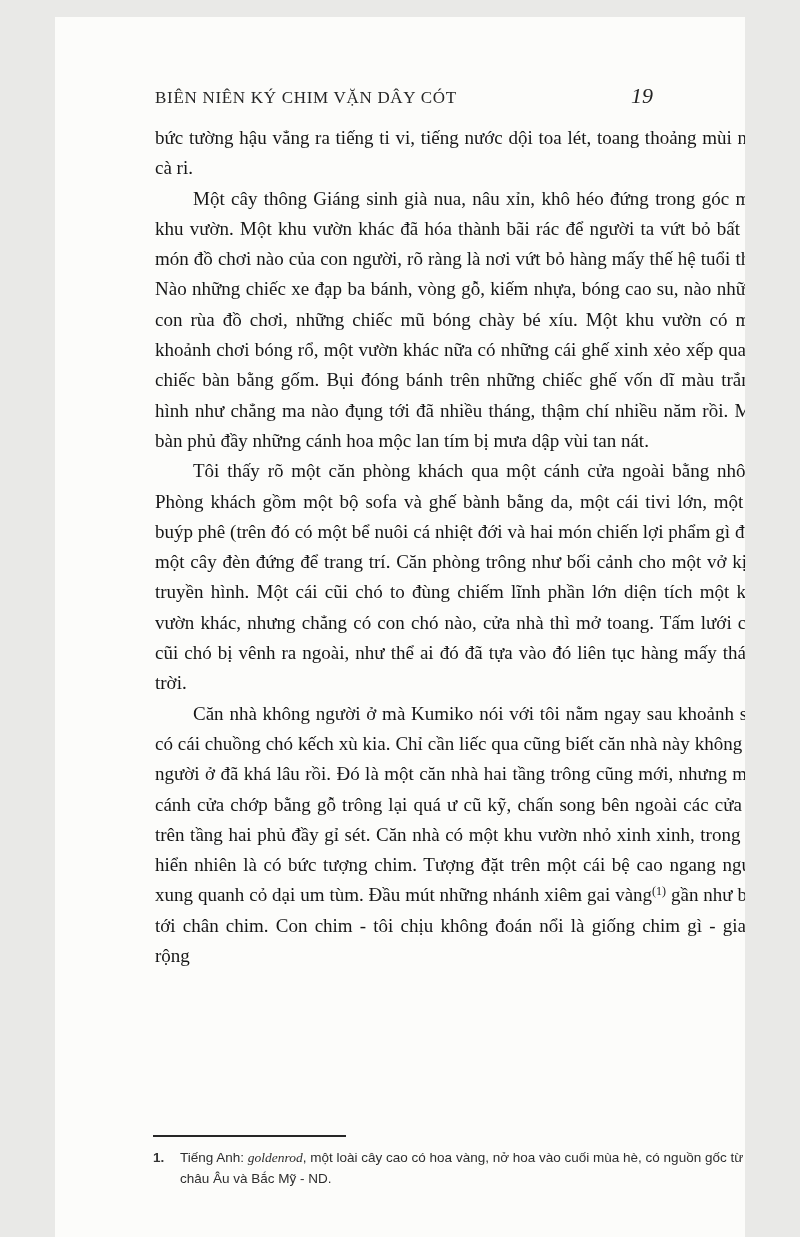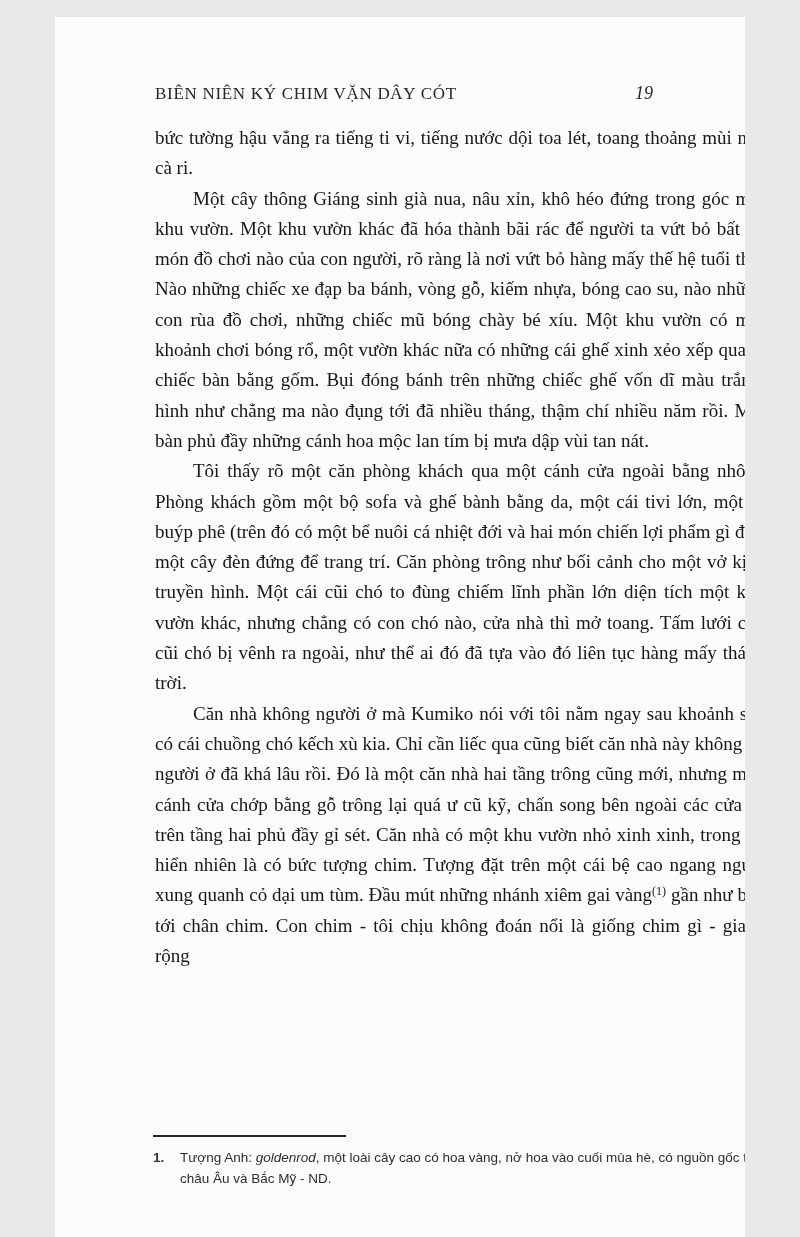--- a/index.html
+++ b/index.html
@@ -29,21 +29,21 @@
     align-items: baseline;
   }
   .running-title {
     font-size: 17px;
     letter-spacing: 0.7px;
     color: #262626;
     white-space: nowrap;
   }
   .page-number {
     font-style: italic;
-    font-size: 18px;
+    font-size: 22px;
     color: #242424;
   }
   
   .body-text {
     position: absolute;
     top: 106px;
     left: 100px;
     width: 610px;
     font-size: 19px;
     line-height: 30.3px;
@@ -87,20 +87,21 @@
   .fn-num {
     flex: 0 0 27px;
     font-weight: bold;
     color: #333;
   }
   .fn-body {
     flex: 1;
   }
   .fn-italic {
     font-style: italic;
+    font-family: Liberation Serif, serif;
   }
 </style>
 </head>
 <body>
 
 <div class="page">
 
   <div class="running-header">
     <span class="running-title">BIÊN NIÊN KÝ CHIM VẶN DÂY CÓT</span>
     <span class="page-number">19</span>
@@ -110,17 +111,17 @@
     <p>bức tường hậu vẳng ra tiếng ti vi, tiếng nước dội toa lét, toang thoảng mùi nấu cà ri.</p>
     <p class="indent">Một cây thông Giáng sinh già nua, nâu xỉn, khô héo đứng trong góc một khu vườn. Một khu vườn khác đã hóa thành bãi rác để người ta vứt bỏ bất cứ món đồ chơi nào của con người, rõ ràng là nơi vứt bỏ hàng mấy thế hệ tuổi thơ. Nào những chiếc xe đạp ba bánh, vòng gỗ, kiếm nhựa, bóng cao su, nào những con rùa đồ chơi, những chiếc mũ bóng chày bé xíu. Một khu vườn có một khoảnh chơi bóng rổ, một vườn khác nữa có những cái ghế xinh xẻo xếp quanh chiếc bàn bằng gốm. Bụi đóng bánh trên những chiếc ghế vốn dĩ màu trắng, hình như chẳng ma nào đụng tới đã nhiều tháng, thậm chí nhiều năm rồi. Mặt bàn phủ đầy những cánh hoa mộc lan tím bị mưa dập vùi tan nát.</p>
     <p class="indent">Tôi thấy rõ một căn phòng khách qua một cánh cửa ngoài bằng nhôm. Phòng khách gồm một bộ sofa và ghế bành bằng da, một cái tivi lớn, một tủ buýp phê (trên đó có một bể nuôi cá nhiệt đới và hai món chiến lợi phẩm gì đó), một cây đèn đứng để trang trí. Căn phòng trông như bối cảnh cho một vở kịch truyền hình. Một cái cũi chó to đùng chiếm lĩnh phần lớn diện tích một khu vườn khác, nhưng chẳng có con chó nào, cửa nhà thì mở toang. Tấm lưới cửa cũi chó bị vênh ra ngoài, như thể ai đó đã tựa vào đó liên tục hàng mấy tháng trời.</p>
     <p class="indent"><span>Căn nhà không người ở mà Kumiko nói với tôi nằm ngay sau khoảnh sân có cái chuồng chó kếch xù kia. Chỉ cần liếc qua cũng biết căn nhà này không có người ở đã khá lâu rồi. Đó là một căn nhà hai tầng trông cũng mới, nhưng mấy cánh cửa chớp bằng gỗ trông lại quá ư cũ kỹ, chấn song bên ngoài các cửa sổ trên tầng hai phủ đầy gỉ sét. Căn nhà có một khu vườn nhỏ xinh xinh, trong đó hiển nhiên là có bức tượng chim. Tượng đặt trên một cái bệ cao ngang ngực, xung quanh cỏ dại um tùm. Đầu mút những nhánh xiêm gai vàng</span><sup class="fn-ref">(1)</sup><span> gần như bén tới chân chim. Con chim - tôi chịu không đoán nổi là giống chim gì - giang rộng</span></p>
   </div>
 
   <div class="footnote">
     <div class="footnote-rule"></div>
     <div class="footnote-item">
       <span class="fn-num">1.</span>
-      <span class="fn-body"><span>Tượng Anh: </span><span class="fn-italic">goldenrod</span><span>, một loài cây cao có hoa vàng, nở hoa vào cuối mùa hè, có nguồn gốc từ châu Âu và Bắc Mỹ - ND.</span></span>
+      <span class="fn-body"><span>Tiếng Anh: </span><span class="fn-italic">goldenrod</span><span>, một loài cây cao có hoa vàng, nở hoa vào cuối mùa hè, có nguồn gốc từ châu Âu và Bắc Mỹ - ND.</span></span>
     </div>
   </div>
 
 </div>
 
 </body></html>

